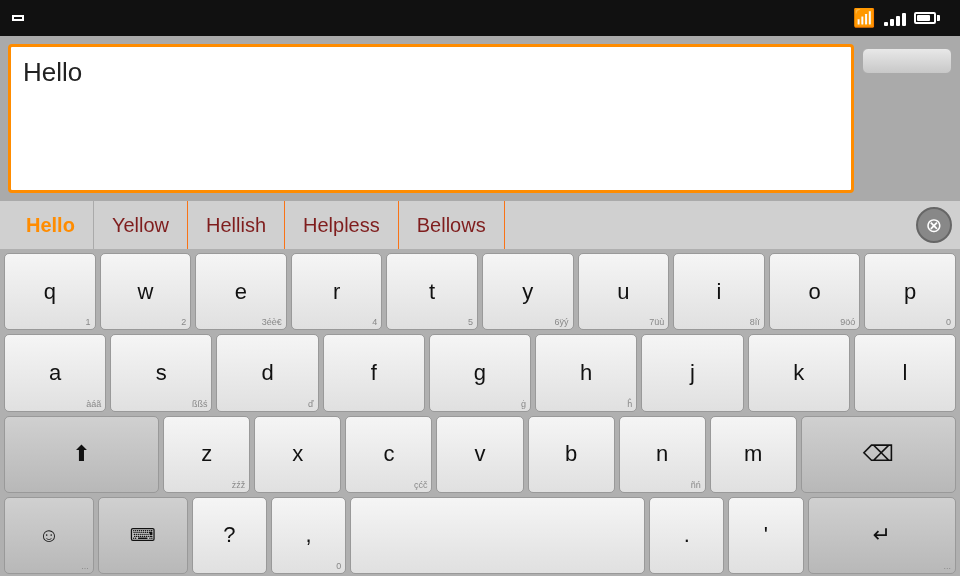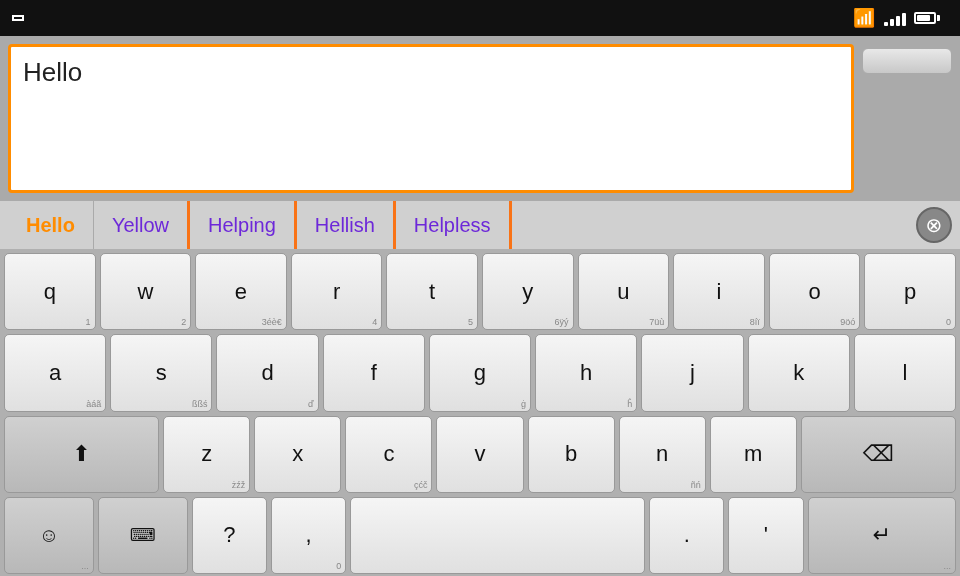--- a/index.html
+++ b/index.html
@@ -97,22 +97,22 @@
       height: 48px;
       display: flex;
       align-items: center;
       padding: 0 8px;
       gap: 0;
       flex-shrink: 0;
     }
     .suggestion {
       padding: 0 18px;
       font-size: 20px;
-      color: #6d28d9;
-      border-right: 3px solid #f97316;
+      color: #7f1d1d;
+      border-right: 1px solid #f97316;
       cursor: pointer;
       height: 100%;
       display: flex;
       align-items: center;
     }
     .suggestion:first-child {
       color: #FF8C00;
       font-weight: bold;
       border-right: 1px solid #aaa;
     }
@@ -275,23 +275,23 @@
   <div id="text-input-container">
     <textarea id="text-input" rows="3" style="">Hello</textarea>
   </div>
   <button id="send-button"></button>
 </div>
 
 <div id="suggestions-bar">
 
   <div class="suggestion">Hello</div>
     <div class="suggestion">Yellow</div>
-    <div class="suggestion">Helping</div>
     <div class="suggestion">Hellish</div>
     <div class="suggestion">Helpless</div>
+    <div class="suggestion">Bellows</div>
     <div class="suggestion-close">⊗</div>
 </div>
 
 <div id="keyboard">
 <div class="key-row">
       <div class="key">
         <span class="key-main">q</span>
         <span class="key-sub">1</span>
       </div>
       <div class="key">

